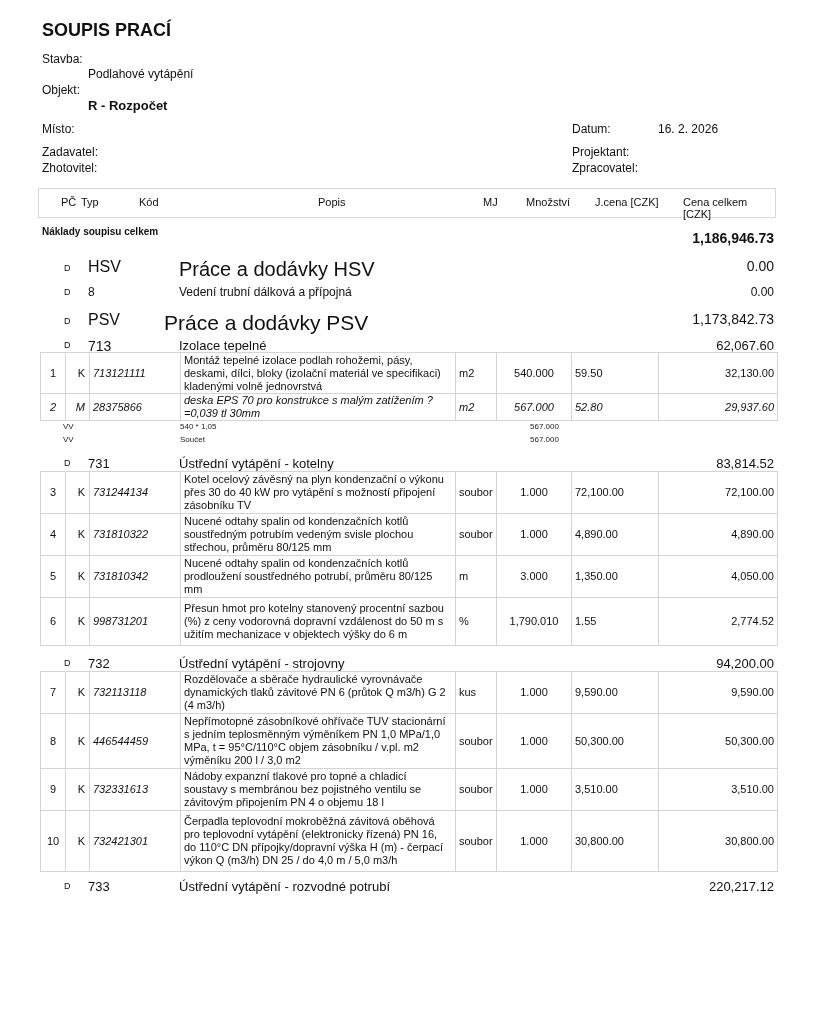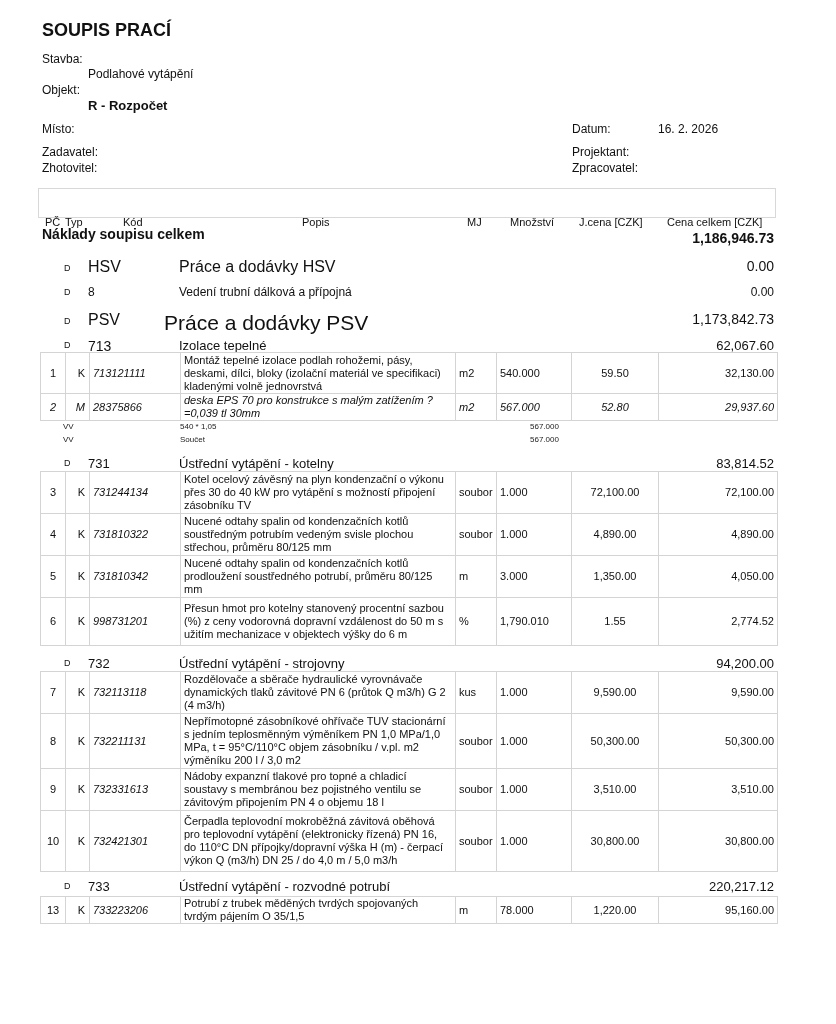--- a/index.html
+++ b/index.html
@@ -5,34 +5,34 @@
   html, body { margin:0; padding:0; background:#ffffff; }
   body { width:836px; height:1024px; position:relative; overflow:hidden;
          font-family:"Liberation Sans", sans-serif; color:#111; }
   .abs { position:absolute; white-space:nowrap; }
   .title { left:42px; top:20px; font-size:18px; font-weight:bold; }
   .lbl { font-size:12px; }
   .big { font-size:13px; font-weight:bold; }
 
   .hdr { position:absolute; left:38px; top:188px; width:738px; height:30px;
          border:1px solid #d8d8d8; box-sizing:border-box; font-size:11px; }
-  .hdr span { position:absolute; top:27px; }
+  .hdr span { position:absolute; top:7px;margin-left:16px; }
 
   .sumrow { position:absolute; left:40px; width:736px; }
   .sumrow span { position:absolute; white-space:nowrap; }
 
   table.items { position:absolute; left:40px; border-collapse:collapse; font-size:11px; table-layout:fixed; }
   table.items td { border:1px solid #d4d4d4; padding:0 3px; vertical-align:middle; line-height:13px; }
   td.pc { width:18px; text-align:center; }
   td.typ { width:16px; text-align:right; padding-right:4px !important; }
   td.kod { width:84px;font-style:italic; }
   td.popis { width:268px; white-space:normal; }
   td.mj { width:34px; text-align:left; }
-  td.qty { width:68px; text-align:left; }
-  td.jc { width:80px; text-align:center; }
+  td.qty { width:68px; text-align:center; }
+  td.jc { width:80px; text-align:left; }
   td.cc { width:112px; text-align:right; }
   tr.it td { font-style:italic; }
 
   .vv { position:absolute; font-size:8px; color:#222; }
 </style>
 </head>
 <body>
 
 <div class="abs title">SOUPIS PRACÍ</div>
 <div class="abs lbl" style="left:42px;top:52px">Stavba:</div>
@@ -52,28 +52,28 @@
   <span style="left:26px">Typ</span>
   <span style="left:84px">Kód</span>
   <span style="left:263px">Popis</span>
   <span style="left:428px">MJ</span>
   <span style="left:471px">Množství</span>
   <span style="left:540px">J.cena [CZK]</span>
   <span style="left:628px">Cena celkem [CZK]</span>
 </div>
 
 <div class="sumrow" style="top:226px;height:20px">
-  <span style="left:2px;font-size:14px;font-weight:bold">Náklady soupisu celkem</span>
+  <span style="left:2px;font-size:10px;font-weight:bold">Náklady soupisu celkem</span>
   <span style="right:2px;top:4px;font-size:14px;font-weight:bold">1,186,946.73</span>
 </div>
 
 <div class="sumrow" style="top:258px">
   <span style="left:24px;top:5px;font-size:9px">D</span>
   <span style="left:48px;font-size:16px">HSV</span>
-  <span style="left:139px;font-size:16px">Práce a dodávky HSV</span>
+  <span style="left:139px;font-size:20px">Práce a dodávky HSV</span>
   <span style="right:2px;font-size:14px">0.00</span>
 </div>
 
 <div class="sumrow" style="top:285px">
   <span style="left:24px;top:2px;font-size:9px">D</span>
   <span style="left:48px;font-size:12px">8</span>
   <span style="left:139px;font-size:12px">Vedení trubní dálková a přípojná</span>
   <span style="right:2px;font-size:12px">0.00</span>
 </div>
 
@@ -186,21 +186,21 @@
     <td class="kod">732113118</td>
     <td class="popis">Rozdělovače a sběrače hydraulické vyrovnávače dynamických tlaků závitové PN 6 (průtok Q m3/h) G 2 (4 m3/h)</td>
     <td class="mj">kus</td>
     <td class="qty">1.000</td>
     <td class="jc">9,590.00</td>
     <td class="cc">9,590.00</td>
   </tr>
   <tr style="height:55px">
     <td class="pc">8</td>
     <td class="typ">K</td>
-    <td class="kod">732211131</td>
+    <td class="kod">446544459</td>
     <td class="popis">Nepřímotopné zásobníkové ohřívače TUV stacionární s jedním teplosměnným výměníkem PN 1,0 MPa/1,0 MPa, t = 95°C/110°C objem zásobníku / v.pl. m2 výměníku 200 l / 3,0 m2</td>
     <td class="mj">soubor</td>
     <td class="qty">1.000</td>
     <td class="jc">50,300.00</td>
     <td class="cc">50,300.00</td>
   </tr>
   <tr style="height:42px">
     <td class="pc">9</td>
     <td class="typ">K</td>
     <td class="kod">732331613</td>
@@ -224,24 +224,14 @@
   </table>
 
 <div class="sumrow" style="top:879px">
   <span style="left:24px;top:2px;font-size:9px">D</span>
   <span style="left:48px;font-size:13px">733</span>
   <span style="left:139px;font-size:13px">Ústřední vytápění - rozvodné potrubí</span>
   <span style="right:2px;font-size:13px">220,217.12</span>
 </div>
 <table class="items" style="top:896px">
   <tbody>
-  <tr style="height:27px">
-    <td class="pc">13</td>
-    <td class="typ">K</td>
-    <td class="kod">733223206</td>
-    <td class="popis">Potrubí z trubek měděných tvrdých spojovaných tvrdým pájením O 35/1,5</td>
-    <td class="mj">m</td>
-    <td class="qty">78.000</td>
-    <td class="jc">1,220.00</td>
-    <td class="cc">95,160.00</td>
-  </tr>
 </tbody>
   </table>
 
 </body></html>

